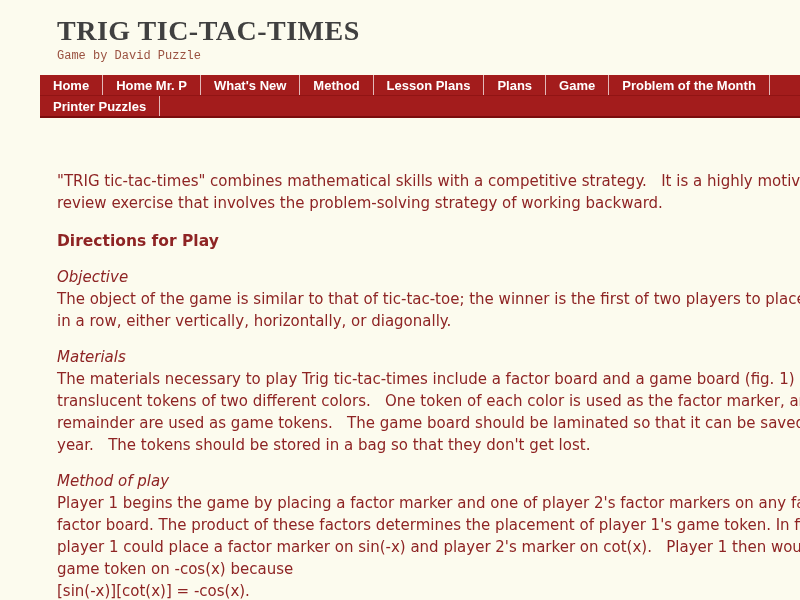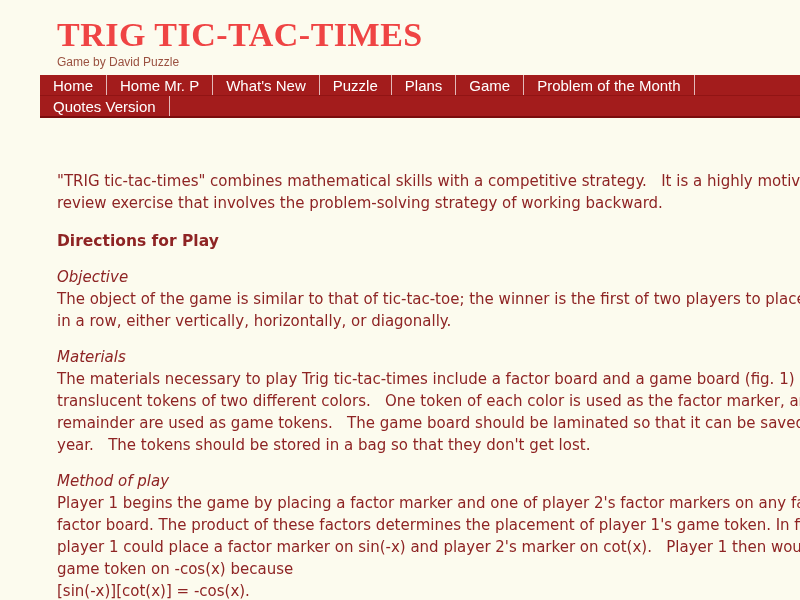--- a/index.html
+++ b/index.html
@@ -9,28 +9,28 @@
     position: relative;
     background: #fcfbee;
     font-family: "DejaVu Sans", sans-serif;
   }
 
   
   .page-header { position: absolute; left: 57px; top: 16px; }
   .page-title {
     font-family: "Liberation Serif", serif;
     font-weight: bold;
-    font-size: 34px;
+    font-size: 28px;
     letter-spacing: 0.5px;
-    color: #ef4444;
+    color: #404040;
     margin: 0;
     line-height: 1.1;
   }
   .page-subtitle {
-    font-family: Liberation Sans, sans-serif;
+    font-family: Liberation Mono, monospace;
     font-size: 12px;
     color: #9a5140;
     margin-top: 2px;
   }
 
   
   .main-nav {
     position: absolute;
     left: 40px; top: 75px;
     width: 1160px; 
@@ -43,22 +43,22 @@
     align-items: stretch;
   }
   .nav-row.second { border-top: 1px solid #911414; }
   .nav-item {
     display: flex;
     align-items: center;
     padding: 8px 13px;
     border-right: 1px solid #e3b9b9;
     color: #ffffff;
     font-family: "Liberation Sans", sans-serif;
-    font-weight: normal;
-    font-size: 15px;
+    font-weight: bold;
+    font-size: 13px;
     white-space: nowrap;
     cursor: pointer;
   }
 
   
   .content {
     position: absolute;
     left: 57px; top: 170px;
     color: #8e2424;
     font-size: 15px;
@@ -84,28 +84,29 @@
 <header class="page-header">
   <h1 class="page-title">TRIG TIC-TAC-TIMES</h1>
   <div class="page-subtitle">Game by David Puzzle</div>
 </header>
 
 <nav class="main-nav">
   <div class="nav-row">
     <div class="nav-item">Home</div>
     <div class="nav-item">Home Mr. P</div>
     <div class="nav-item">What's New</div>
-    <div class="nav-item">Puzzle</div>
+    <div class="nav-item">Method</div>
+    <div class="nav-item">Lesson Plans</div>
     <div class="nav-item">Plans</div>
     <div class="nav-item">Game</div>
     <div class="nav-item">Problem of the Month</div>
 
   </div>
   <div class="nav-row second">
-    <div class="nav-item">Quotes Version</div>
+    <div class="nav-item">Printer Puzzles</div>
   </div>
 </nav>
 
 <main class="content">
 
   <div class="para">
     <div class="line">"TRIG tic-tac-times" combines mathematical skills with a competitive strategy.   It is a highly motivational skill</div>
     <div class="line">review exercise that involves the problem-solving strategy of working backward.</div>
   </div>
 

